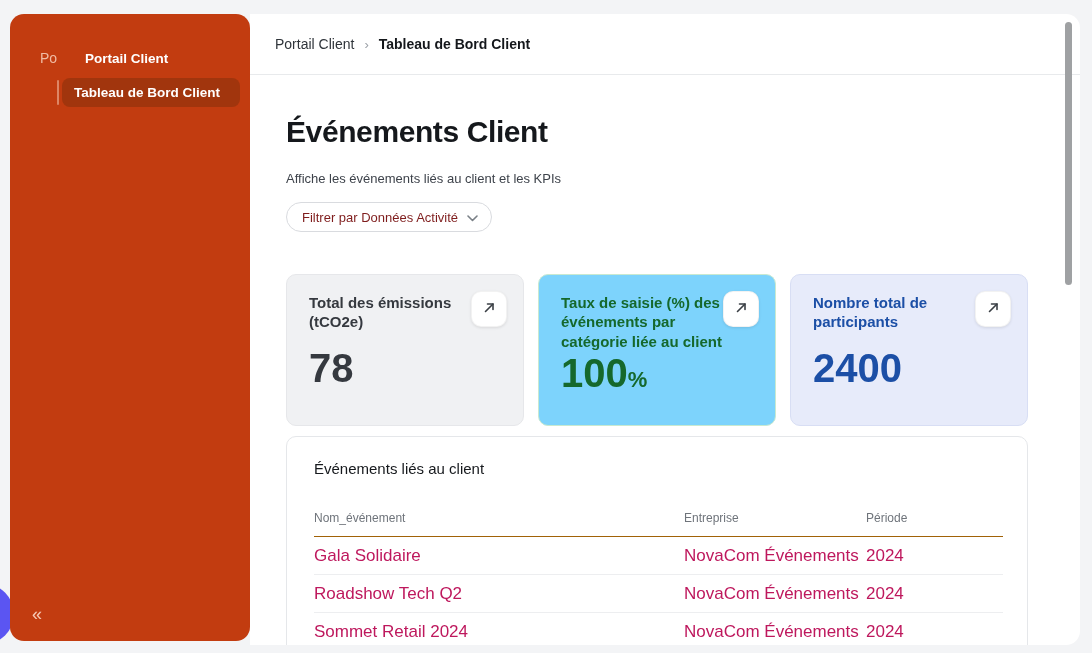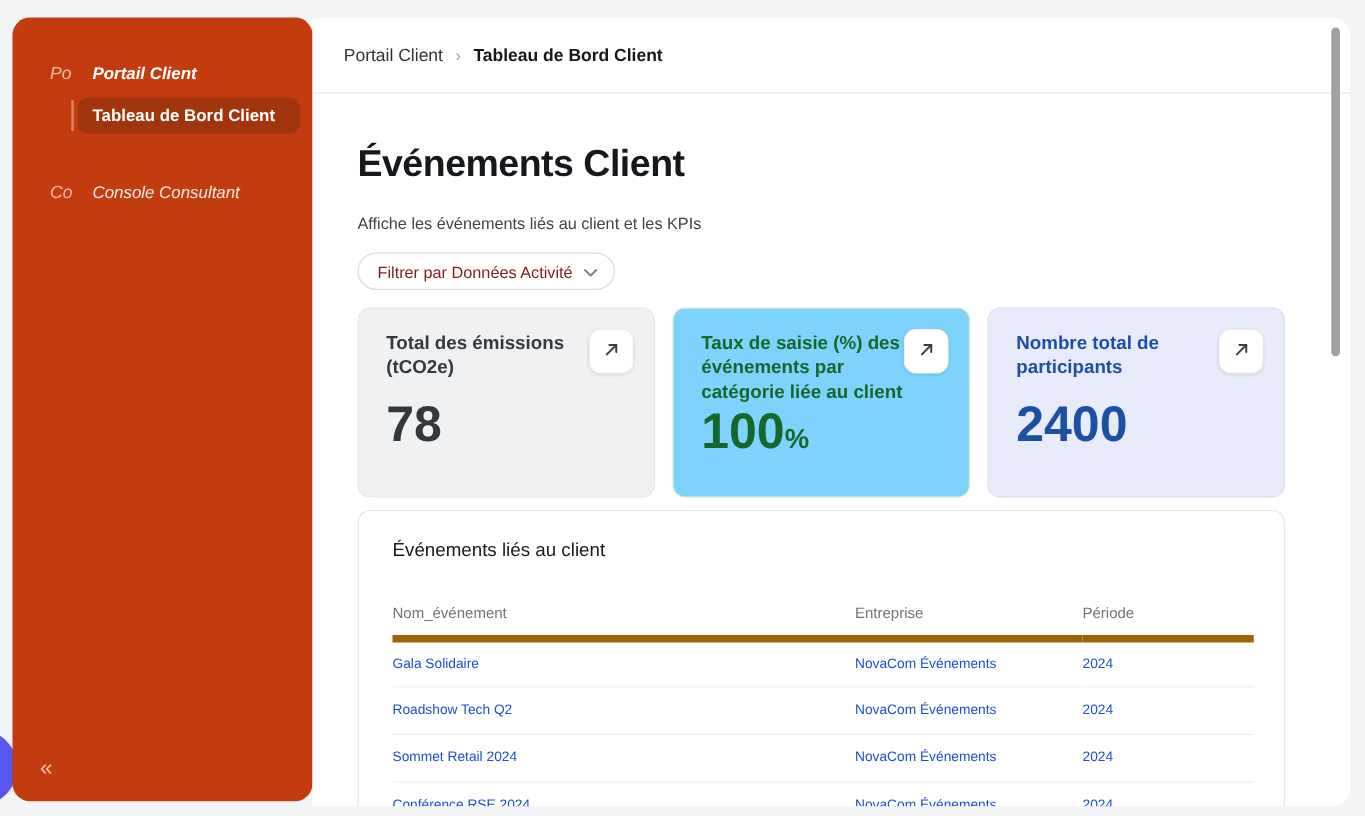--- a/index.html
+++ b/index.html
@@ -36,24 +36,23 @@
     background: rgba(255,255,255,0.14);
     border: 1px solid rgba(255,255,255,0.38);
     display: flex; align-items: center; justify-content: center;
     flex: 0 0 auto;
   }
   .brand-name { font-size: 16px; font-weight: 700; letter-spacing: 0.1px; }
   .brand-caret { margin-left: 2px; margin-top: 3px; }
 
   .nav { margin-top: 34px; }
   .nav-group-header {
-    display: flex; align-items: center; gap: 14px;
+    display: flex; align-items: center; gap: 25px;
     padding: 0 16px 0 30px; height: 20px;
     font-size: 13.5px;
-    font-style: italic;
   }
   .nav-prefix { color: #F0BBA3; font-size: 14px; font-weight: 400; width: 20px; flex: 0 0 auto; }
   .nav-group-label { font-weight: 700; color: #FFFFFF; }
   .nav-group-label.regular { font-weight: 400; color: #FBEAE2; }
 
   .nav-children { position: relative; margin: 10px 0 14px 0; padding-left: 52px; }
   .tree-line {
     position: absolute; left: 47px; top: 2px; bottom: 2px; width: 2px;
     background: rgba(255,224,208,0.45); border-radius: 1px;
   }
@@ -100,21 +99,21 @@
 
   .filter-pill {
     display: inline-flex; align-items: center; gap: 9px;
     height: 30px; padding: 0 13px 0 15px;
     background: #fff; border: 1px solid #D9DBDF; border-radius: 16px;
     font-size: 13px; color: #7f1d1d; font-family: inherit;
     cursor: pointer; margin-bottom: 14px;
   }
 
   
-  .kpi-row { display: flex; gap: 14px; width: 742px; margin-top: 0; }
+  .kpi-row { display: flex; gap: 14px; width: 742px; margin-top: 28px; }
   .kpi-card {
     width: 238px; height: 152px; border-radius: 10px;
     border: 1px solid transparent;
     padding: 18px 16px 0 22px; position: relative;
   }
   .kpi-title {
     font-size: 15px; font-weight: 700; line-height: 1.29; max-width: 162px;
   }
   .kpi-value { font-size: 40px; font-weight: 700; line-height: 1; margin-top: 16px; }
   .kpi-card.compact .kpi-value { margin-top: 2px; }
@@ -131,26 +130,26 @@
   
   .table-card {
     width: 742px; margin-top: 10px;
     border: 1px solid #E5E7EA; border-radius: 10px;
     padding: 23px 24px 0 27px; height: 320px;
   }
   .table-title { font-size: 15px; font-weight: 400; color: #16191D; margin-bottom: 30px; }
   table { width: 100%; border-collapse: collapse; }
   th {
     text-align: left; font-size: 12px; font-weight: 400; color: #6F747B;
-    padding: 4px 0 11px 0; border-bottom: 6px solid #a16207;
+    padding: 4px 0 11px 0; border-bottom: 1px solid #a16207;
   }
   th:nth-child(1) { width: 370px; }
   th:nth-child(2) { width: 182px; }
   td {
-    font-size: 11px; color: #1d4ed8; height: 38px;
+    font-size: 17px; color: #be185d; height: 38px;
     border-bottom: 1px solid #EDEEF0; padding: 0;
   }
 
   
   .scroll-thumb {
     position: absolute; right: 8px; top: 8px;
     width: 7px; height: 263px; border-radius: 4px;
     background: #9FA1A3;
   }
 </style>
@@ -166,24 +165,20 @@
     <nav class="nav">
       <div class="nav-group-header">
         <span class="nav-prefix">Po</span>
         <span class="nav-group-label">Portail Client</span>
       </div>
       <div class="nav-children">
         <span class="tree-line"></span>
         <div class="nav-item active" style="background: rgb(161, 53, 13);">Tableau de Bord Client</div>
       </div>
       <div class="nav-gap"></div>
-      <div class="nav-group-header">
-        <span class="nav-prefix">Co</span>
-        <span class="nav-group-label regular">Console Consultant</span>
-      </div>
     </nav>
 
     <div class="collapse-btn">«</div>
   </aside>
 
   <main class="main">
 
     <header class="topbar">
       <nav class="breadcrumb">
         <span class="crumb-parent">Portail Client</span>

